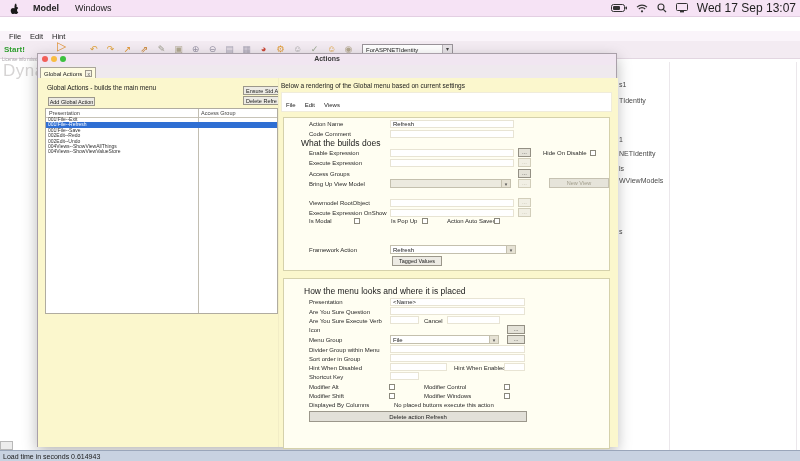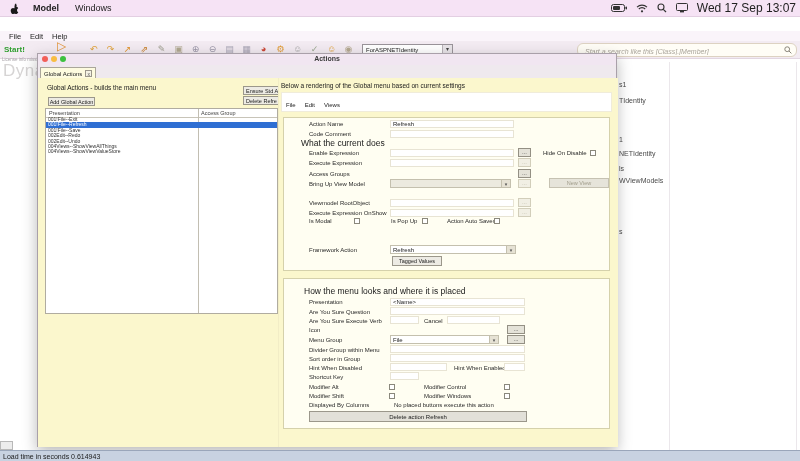--- a/index.html
+++ b/index.html
@@ -131,21 +131,21 @@
           </svg>
         </span>
       <span id="mac-clock">Wed 17 Sep 13:07</span>
     </div>
   </div>
 
 
   <div id="app-menubar">
       <span>File</span>
       <span>Edit</span>
-      <span>Help</span>
+      <span>Hint</span>
     </div>
 
   <div id="toolbar">
     <span id="start-btn">Start!</span>
     <span id="play-icon" class="tbi">▷</span>
     <div id="toolbar-icons">
         <span class="tbi" style="color: rgb(224, 162, 60);">↶</span>
         <span class="tbi" style="color: rgb(224, 162, 60);">↷</span>
         <span class="tbi" style="color: rgb(224, 146, 44);">↗</span>
         <span class="tbi" style="color: rgb(200, 127, 42);">⇗</span>
@@ -159,29 +159,20 @@
         <span class="tbi" style="color: rgb(224, 154, 52);">⚙</span>
         <span class="tbi" style="color: rgb(168, 168, 168);">☺</span>
         <span class="tbi" style="color: rgb(154, 168, 144);">✓</span>
         <span class="tbi" style="color: rgb(224, 162, 60);">☺</span>
         <span class="tbi" style="color: rgb(180, 168, 144);">◉</span>
       </div>
     <div id="model-dd">
       <span>ForASPNETIdentity</span>
       <span class="dda">▾</span>
     </div>
-    <div id="search-box">
-      <input id="search-input" placeholder="Start a search like this [Class].[Member]" style="">
-      <span style="position:absolute;right:4px;top:2px;">
-          <svg width="8" height="8" viewBox="0 0 8 8">
-            <circle cx="3.2" cy="3.2" r="2.4" fill="none" stroke="#8a857a" stroke-width="1"></circle>
-            <line x1="5" y1="5" x2="7.4" y2="7.4" stroke="#8a857a" stroke-width="1"></line>
-          </svg>
-        </span>
-    </div>
   </div>
 
   <span id="bg-license">License info missing</span>
   <span id="bg-bigtext">Dyna</span>
   <div id="bg-fragments">
       <span class="bg-frag" style="top: 81px;">s1</span>
       <span class="bg-frag" style="top: 97px;">TIdentity</span>
       <span class="bg-frag" style="top: 136px;">1</span>
       <span class="bg-frag" style="top: 150px;">NETIdentity</span>
       <span class="bg-frag" style="top: 165px;">ls</span>
@@ -237,21 +228,21 @@
           <span class="pmi">Edit</span>
           <span class="pmi">Views</span>
         </div>
 
       <div class="grpbox" style="left:245px;top:39px;width:327px;height:154px;">
         <span class="lbl" style="left:25px;top:3px;">Action Name</span>
         <div class="fld" style="left:106px;top:2px;width:124px;height:8px;">Refresh</div>
         <span class="lbl" style="left:25px;top:13px;">Code Comment</span>
         <div class="fld" style="left:106px;top:12px;width:124px;height:8px;"></div>
 
-        <span class="bighead" style="left:17px;top:20px;">What the current does</span>
+        <span class="bighead" style="left:17px;top:20px;">What the builds does</span>
 
         <span class="lbl" style="left:25px;top:32px;">Enable Expression</span>
         <div class="fld" style="left:106px;top:31px;width:124px;height:8px;"></div>
         <div class="dots" style="left:234px;top:30px;">...</div>
         <span class="lbl" style="left:259px;top:32px;">Hide On Disable</span>
         <div class="cb" style="left:306px;top:32px;"></div>
 
         <span class="lbl" style="left:25px;top:42px;">Execute Expression</span>
         <div class="fld" style="left:106px;top:41px;width:124px;height:8px;"></div>
         <div class="dots dis" style="left:234px;top:40px;">...</div>
@@ -282,21 +273,21 @@
         <div class="cb" style="left:210px;top:100px;"></div>
 
         <span class="lbl" style="left:25px;top:129px;">Framework Action</span>
         <div class="dd" style="left:106px;top:127px;width:126px;height:9px;">
           <span>Refresh</span>
           <span class="dda">▾</span>
         </div>
         <div class="btn" style="left:108px;top:138px;width:50px;height:10px;line-height:9px;">Tagged Values</div>
       </div>
 
-      <div class="grpbox" style="left:245px;top:200px;width:327px;height:151px;">
+      <div class="grpbox" style="left:245px;top:200px;width:327px;height:171px;">
         <span class="bighead" style="left:20px;top:7px;">How the menu looks and where it is placed</span>
 
         <span class="lbl" style="left:25px;top:20px;">Presentation</span>
         <div class="fld" style="left:106px;top:19px;width:135px;height:8px;">&lt;Name&gt;</div>
 
         <span class="lbl" style="left:25px;top:30px;">Are You Sure Question</span>
         <div class="fld" style="left:106px;top:28px;width:135px;height:8px;"></div>
 
         <span class="lbl" style="left:25px;top:39px;">Are You Sure Execute Verb</span>
         <div class="fld" style="left:106px;top:37px;width:29px;height:8px;"></div>

